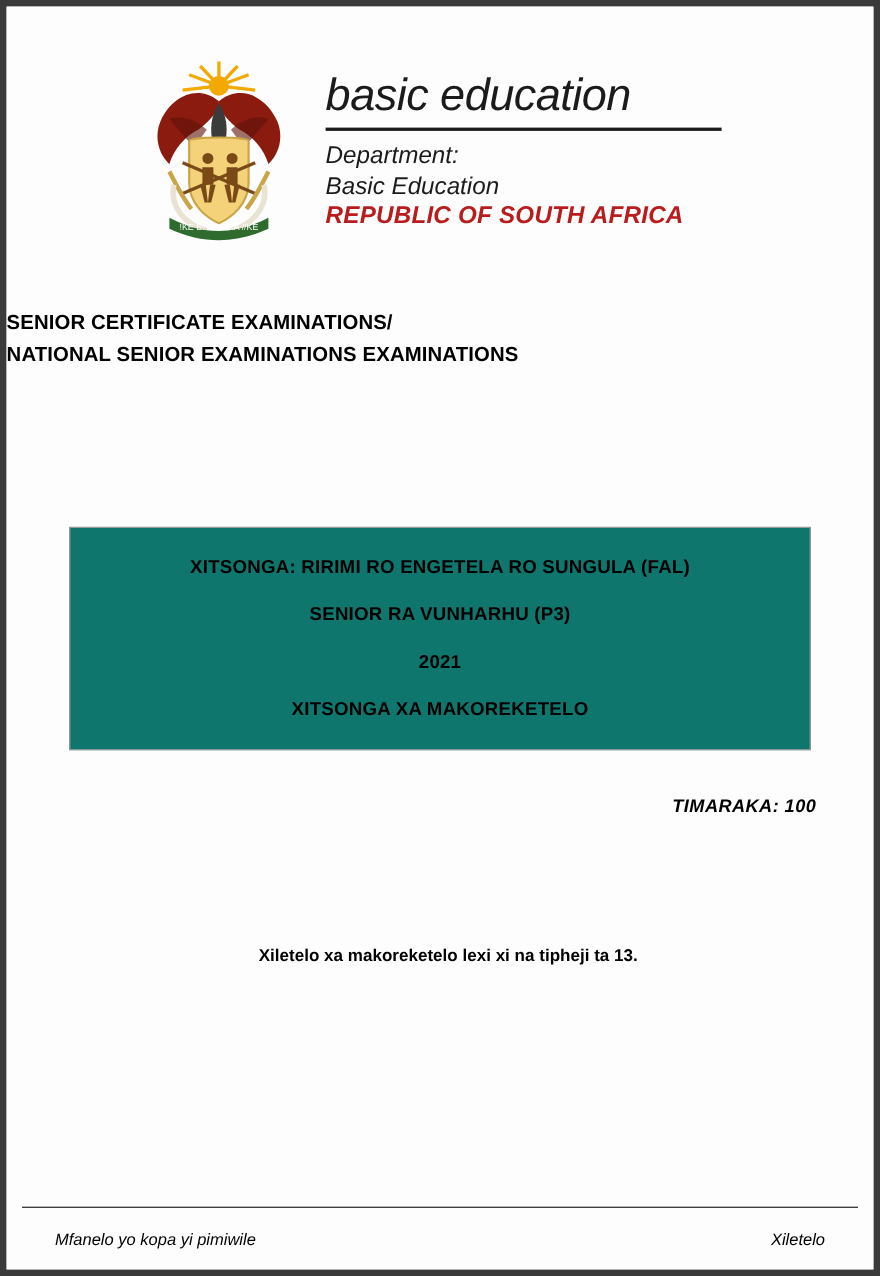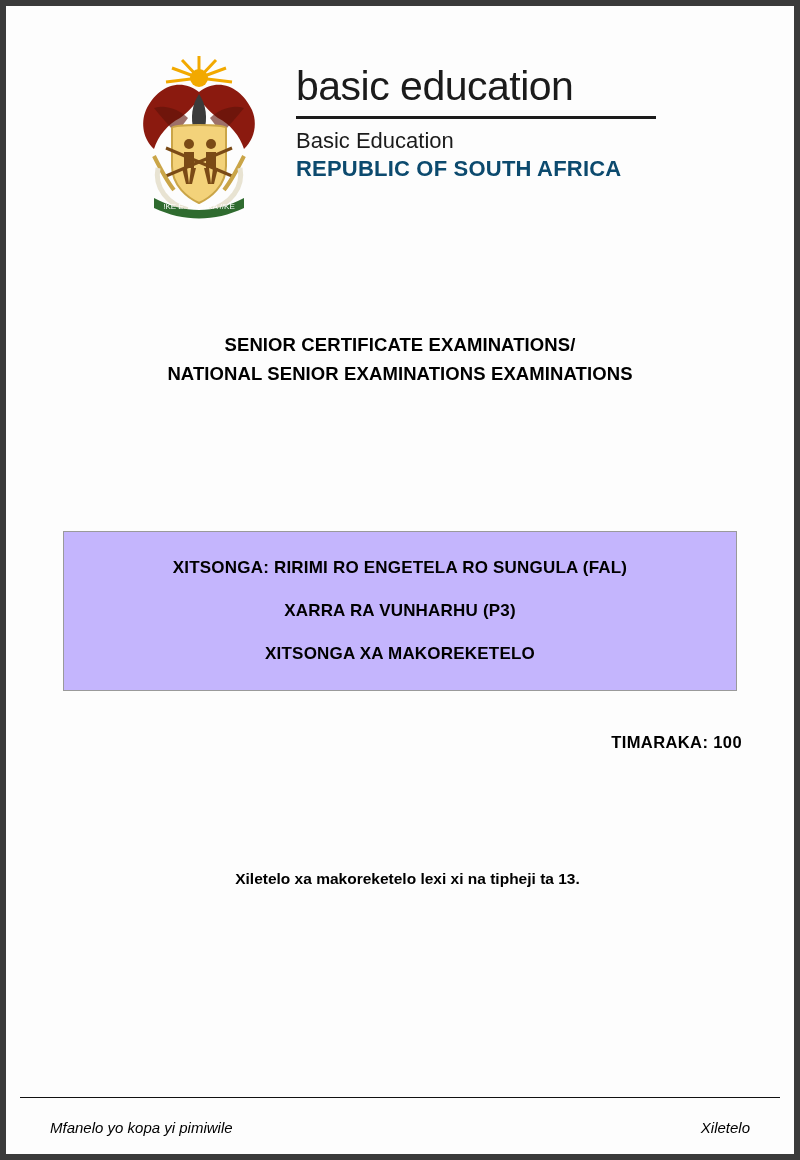--- a/index.html
+++ b/index.html
@@ -36,20 +36,21 @@
   }
   .coat {
     width: 150px;
     height: 175px;
     position: relative;
     flex: 0 0 auto;
   }
   .dept-block {
     margin-left: 22px;
     padding-top: 18px;
+    font-style: italic;
   }
   .dept-title {
     font-size: 41px;
     line-height: 1;
     color: #1b1b1b;
     letter-spacing: -0.5px;
     font-weight: 400;
   }
   .dept-rule {
     width: 360px;
@@ -59,60 +60,60 @@
   }
   .dept-line1, .dept-line2 {
     font-size: 22px;
     line-height: 1.25;
     color: #1b1b1b;
   }
   .dept-line3 {
     font-size: 22px;
     line-height: 1.3;
     font-weight: bold;
-    color: #0c4a6e;
+    color: #b91c1c;
     letter-spacing: 0.2px;
   }
 
   
   .exam-heading {
-    margin-top: 108px;
-    text-align: center;
+    margin-top: 56px;
     font-weight: bold;
     font-size: 18.5px;
     line-height: 1.55;
     letter-spacing: 0.1px;
   }
 
   
   .subject-box {
     margin: 143px auto 0 auto;
     width: 674px;
     box-sizing: border-box;
-    background: #c4b5fd;
+    background: #0f766e;
     border: 1px solid #9a9a9a;
     padding: 26px 10px 26px 10px;
     text-align: center;
   }
   .subject-box .line {
     font-weight: bold;
     font-size: 17px;
     letter-spacing: 0.2px;
     margin: 0 0 23px 0;
   }
   .subject-box .line:last-child { margin-bottom: 0; }
 
   
   .marks {
     margin-top: 42px;
     padding-right: 52px;
     text-align: right;
     font-weight: bold;
     font-size: 16.5px;
     letter-spacing: 0.4px;
+    font-style: italic;
   }
 
   
   .pages-note {
     margin-top: 118px;
     text-align: center;
     font-weight: bold;
     font-size: 15.5px;
     padding-left: 15px;
   }
@@ -196,33 +197,35 @@
           <path d="M34 120 C30 140 44 156 64 162" stroke="#e8e3d2" stroke-width="5" fill="none"></path>
           <path d="M116 120 C120 140 106 156 86 162" stroke="#e8e3d2" stroke-width="5" fill="none"></path>
 
           <path d="M30 150 C60 166 90 166 120 150 L120 160 C90 174 60 174 30 160 Z" fill="#2f6b2f"></path>
           <text x="75" y="161" font-family="'Liberation Sans', sans-serif" font-size="8" fill="#ffffff" text-anchor="middle">!KE E: /XARRA //KE</text>
         </svg>
       </div>
       <div class="dept-block">
         <div class="dept-title">basic education</div>
         <div class="dept-rule"></div>
+        <div class="dept-line1">Department:</div>
         <div class="dept-line2">Basic Education</div>
         <div class="dept-line3">REPUBLIC OF SOUTH AFRICA</div>
       </div>
     </div>
 
     <div class="exam-heading">
       <div>SENIOR CERTIFICATE EXAMINATIONS/</div>
       <div>NATIONAL SENIOR EXAMINATIONS EXAMINATIONS</div>
     </div>
 
     <div class="subject-box">
       <div class="line">XITSONGA: RIRIMI RO ENGETELA RO SUNGULA (FAL)</div>
-      <div class="line">XARRA RA VUNHARHU (P3)</div>
+      <div class="line">SENIOR RA VUNHARHU (P3)</div>
+      <div class="line">2021</div>
       <div class="line">XITSONGA XA MAKOREKETELO</div>
     </div>
 
     <div class="marks">TIMARAKA:  100</div>
 
     <div class="pages-note">Xiletelo xa makoreketelo lexi xi na tipheji ta 13.</div>
 
     <div class="footer-rule"></div>
     <div class="footer">
       <div>Mfanelo yo kopa yi pimiwile</div>

